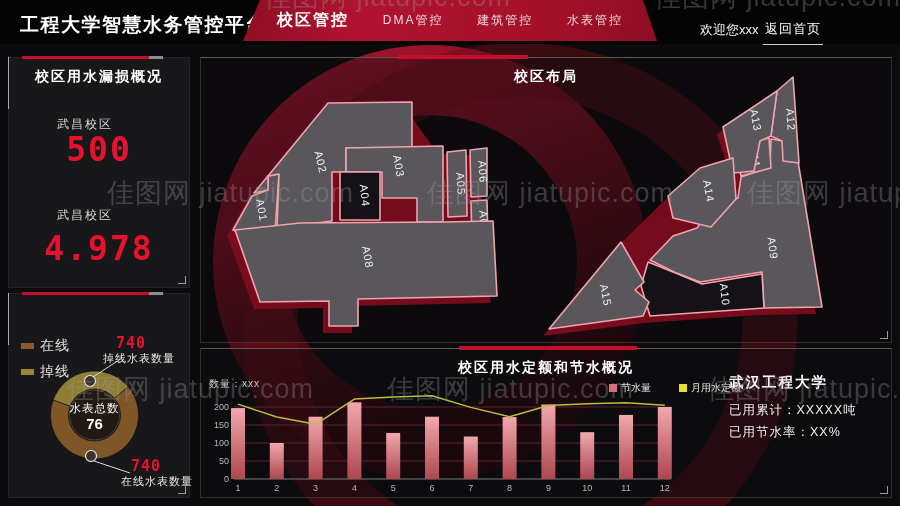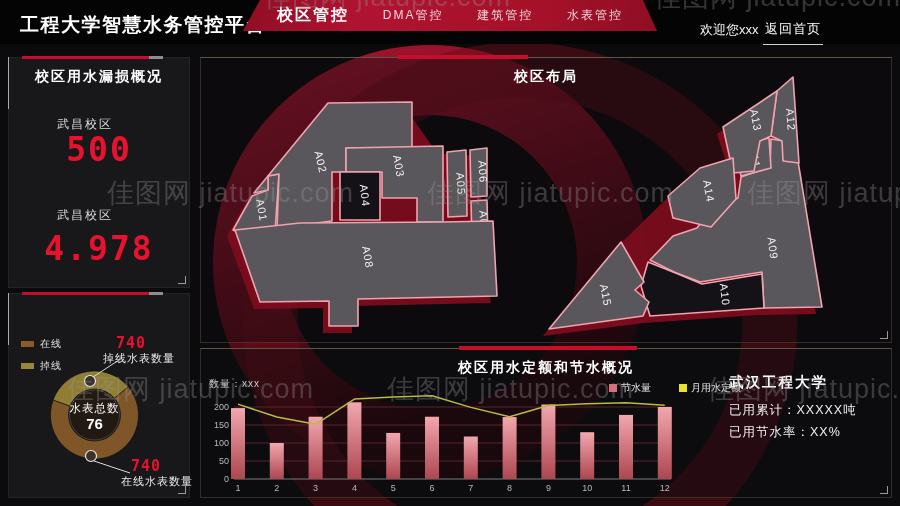--- a/index.html
+++ b/index.html
@@ -5,21 +5,21 @@
   html,body{margin:0;padding:0;background:#000;}
   #stage{position:relative;width:900px;height:506px;background:#0b0a0c;overflow:hidden;
          font-family:"Liberation Sans",sans-serif;}
   svg{display:block;}
   
   #bgsvg{position:absolute;left:0;top:0;z-index:0;}
   
   #header{position:absolute;left:0;top:0;width:900px;height:44px;background:#040405;z-index:5;}
   .app-title{position:absolute;left:20px;top:12px;font-size:19px;font-weight:bold;color:#ffffff;
              letter-spacing:1.5px;white-space:nowrap;}
-  .nav-band{position:absolute;left:243px;top:0;width:414px;height:31px;
+  .nav-band{position:absolute;left:243px;top:0;width:414px;height:41px;
             background:linear-gradient(100deg,#8e0e24 0%,#b01330 28%,#a51129 72%,#8e0e24 100%);
             clip-path:polygon(17px 0,calc(100% - 14px) 0,100% 100%,0 100%);
             display:flex;align-items:center;justify-content:space-between;
             padding:0 34px;box-sizing:border-box;z-index:6;}
   .nav-item{font-size:12px;color:#f0d9dd;cursor:pointer;white-space:nowrap;letter-spacing:2px;}
   .nav-item.active{font-size:16px;font-weight:bold;color:#ffffff;}
   .welcome{position:absolute;left:700px;top:21px;font-size:13px;color:#f2f2f2;white-space:nowrap;}
   .back-home{position:absolute;left:763px;top:20px;font-size:13px;color:#ffffff;white-space:nowrap;
              border-bottom:1px solid #cfcfcf;padding:0 2px 6px 2px;cursor:pointer;letter-spacing:1px;}
   
@@ -43,21 +43,21 @@
   
   .stat-label{position:absolute;width:100%;text-align:left;font-size:12px;color:#dcdcdc;letter-spacing:2px;padding-left:48px;}
   .stat-value{position:absolute;width:100%;text-align:center;font-size:33px;font-weight:bold;color:#e8122e;
               font-family:"DejaVu Sans Mono",monospace;letter-spacing:2px;}
   
   .legend-col{position:absolute;left:12px;top:43px;}
   .legend-row{display:flex;align-items:center;margin-bottom:8px;}
   .sw{width:13px;height:6px;margin-right:6px;}
   .sw-online{background:#8a5a2b;}
   .sw-offline{background:#988733;}
-  .legend-row span{font-size:10px;color:#e0e0e0;letter-spacing:1px;}
+  .legend-row span{font-size:14px;color:#e0e0e0;letter-spacing:1px;}
   .co-val{position:absolute;font-size:15px;font-weight:bold;color:#e8122e;
           font-family:"DejaVu Sans Mono",monospace;text-align:center;letter-spacing:1px;}
   .co-lab{position:absolute;font-size:11px;color:#eaeaea;text-align:center;letter-spacing:1px;white-space:nowrap;}
   #donutsvg{position:absolute;left:0;top:0;}
   
   #mapsvg{position:absolute;left:0;top:0;z-index:2;pointer-events:none;}
   #mapsvg polygon.region{pointer-events:auto;cursor:pointer;}
   #mapsvg text{font-family:"Liberation Sans",sans-serif;}
   
   .axis-note{position:absolute;left:8px;top:28px;font-size:10px;color:#cccccc;letter-spacing:1px;}

